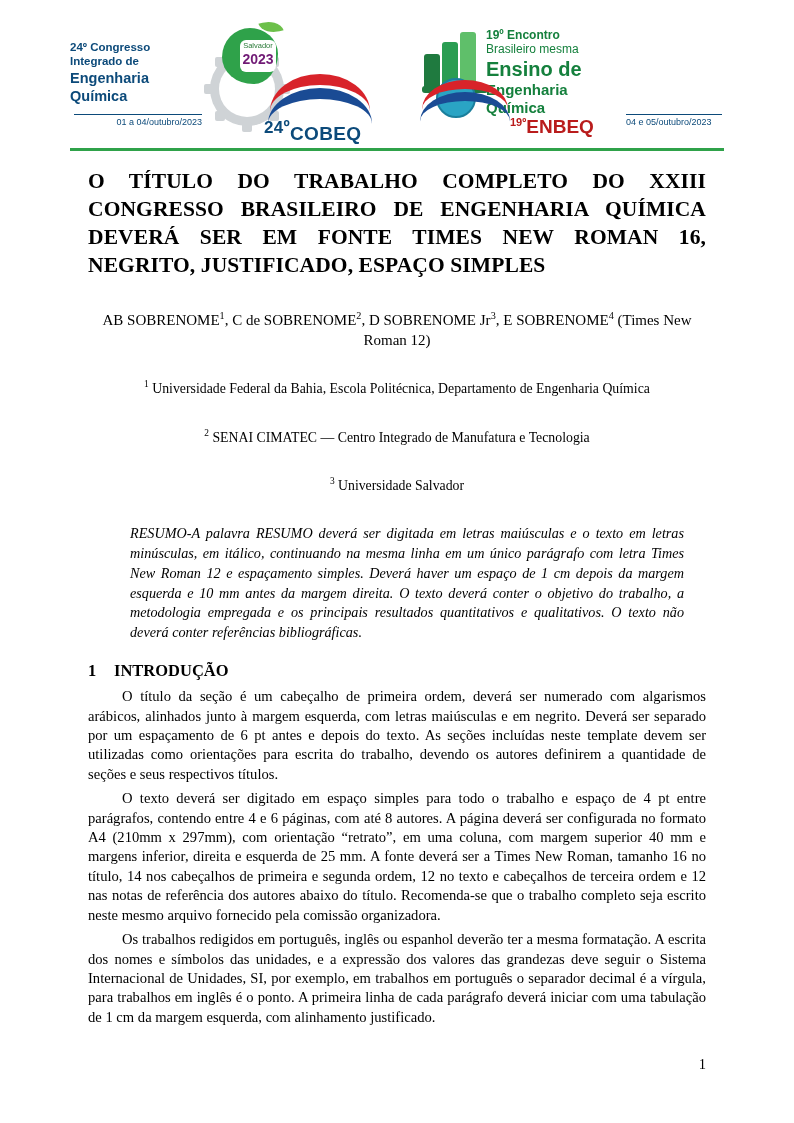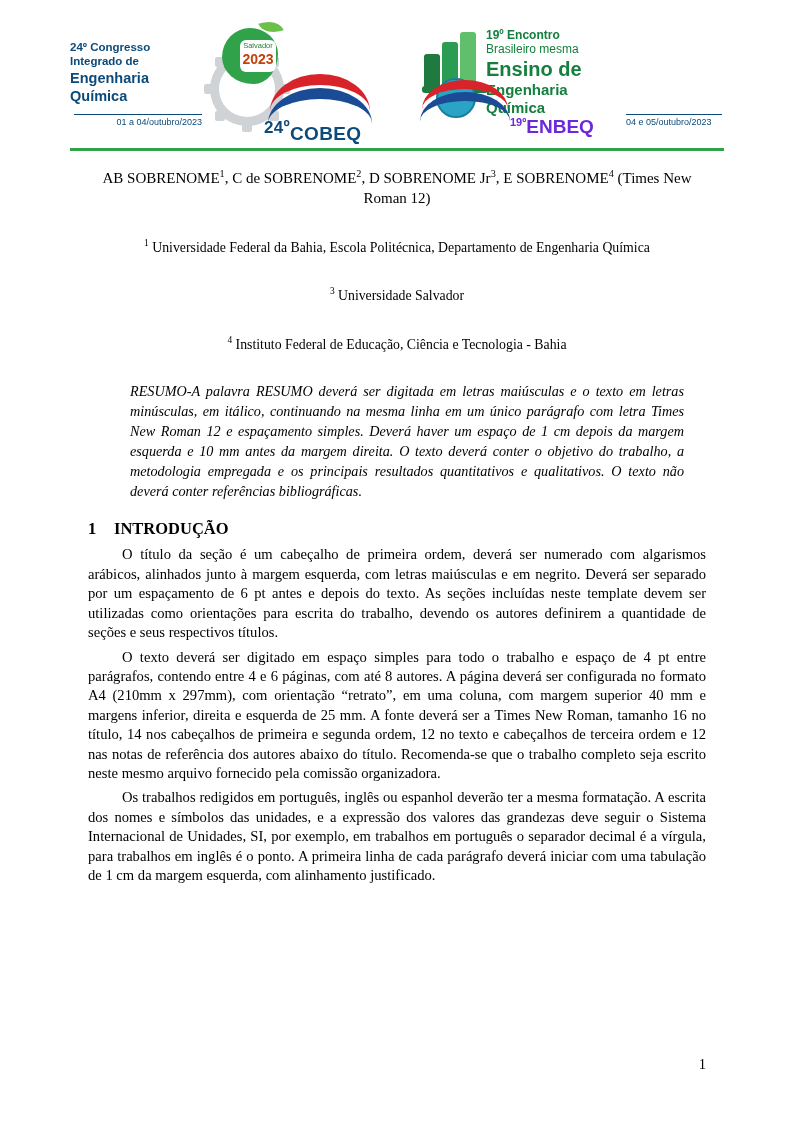--- a/index.html
+++ b/index.html
@@ -103,21 +103,21 @@
     left: 6px; top: 12px;
     width: 36px; height: 32px;
     background: #ffffff;
     border-radius: 6px;
     text-align: center;
     font-family: "Liberation Sans", sans-serif;
     color: #2a7a38;
     margin-left: 12px;
   }
   .blob-inner .s1 { font-size: 7.5px; line-height: 11px; }
-  .blob-inner .s2 { font-size: 14px; font-weight: bold; line-height: 17px; color: #c2410c; }
+  .blob-inner .s2 { font-size: 14px; font-weight: bold; line-height: 17px; color: #701a75; }
   .leaf {
     position: absolute;
     left: 190px; top: -2px;
     width: 22px; height: 14px;
     background: #6cc04a;
     border-radius: 0 100% 0 100%;
     transform: rotate(-18deg);
   }
   .swoosh-red {
     position: absolute;
@@ -225,21 +225,21 @@
     border-top: 9px solid #1a4b94;
     border-radius: 60% 60% 0 0 / 100% 100% 0 0;
   }
   .enbeq-wordmark {
     position: absolute;
     left: 96px;
     top: 94px;
     font-family: "Liberation Sans", sans-serif;
     font-size: 19px;
     font-weight: bold;
-    color: #6d28d9;
+    color: #b91c1c;
   }
   .enbeq-wordmark .sup { font-size: 11px; vertical-align: super; }
   .enbeq-rule {
     position: absolute;
     left: 212px;
     top: 92px;
     width: 96px;
     height: 1px;
     background: #0c4a7a;
   }
@@ -400,29 +400,30 @@
 
       <div class="enbeq-rule"></div>
       <div class="enbeq-date">04 e 05/outubro/2023</div>
     </div>
   </div>
 
   <div class="green-rule"></div>
 
   <div class="doc">
 
+    <h1 class="title">O TÍTULO DO TRABALHO COMPLETO DO XXIII CONGRESSO BRASILEIRO DE ENGENHARIA QUÍMICA DEVERÁ SER EM FONTE TIMES NEW ROMAN 16, NEGRITO, JUSTIFICADO, ESPAÇO SIMPLES</h1>
 
     <div class="authors">
       <span>AB SOBRENOME</span><sup>1</sup><span>, C de SOBRENOME</span><sup>2</sup><span>, D SOBRENOME Jr</span><sup>3</sup><span>, E SOBRENOME</span><sup>4</sup><span> (Times New Roman 12)</span>
     </div>
 
     <div class="affils">
       <div><sup>1</sup><span> Universidade Federal da Bahia, Escola Politécnica, Departamento de Engenharia Química</span></div>
+      <div><sup>2</sup><span> SENAI CIMATEC — Centro Integrado de Manufatura e Tecnologia</span></div>
       <div><sup>3</sup><span> Universidade Salvador</span></div>
-      <div><sup>4</sup><span> Instituto Federal de Educação, Ciência e Tecnologia - Bahia</span></div>
     </div>
 
     <p class="abstract">RESUMO-A palavra RESUMO deverá ser digitada em letras maiúsculas e o texto em letras minúsculas, em itálico, continuando na mesma linha em um único parágrafo com letra Times New Roman 12 e espaçamento simples. Deverá haver um espaço de 1 cm depois da margem esquerda e 10 mm antes da margem direita. O texto deverá conter o objetivo do trabalho, a metodologia empregada e os principais resultados quantitativos e qualitativos. O texto não deverá conter referências bibliográficas.</p>
 
     <h2 class="section">
       <span class="num">1</span><span>INTRODUÇÃO</span>
     </h2>
 
     <p class="body">O título da seção é um cabeçalho de primeira ordem, deverá ser numerado com algarismos arábicos, alinhados junto à margem esquerda, com letras maiúsculas e em negrito. Deverá ser separado por um espaçamento de 6 pt antes e depois do texto. As seções incluídas neste template devem ser utilizadas como orientações para escrita do trabalho, devendo os autores definirem a quantidade de seções e seus respectivos títulos.</p>
     <p class="body">O texto deverá ser digitado em espaço simples para todo o trabalho e espaço de 4 pt entre parágrafos, contendo entre 4 e 6 páginas, com até 8 autores. A página deverá ser configurada no formato A4 (210mm x 297mm), com orientação “retrato”, em uma coluna, com margem superior 40 mm e margens inferior, direita e esquerda de 25 mm. A fonte deverá ser a Times New Roman, tamanho 16 no título, 14 nos cabeçalhos de primeira e segunda ordem, 12 no texto e cabeçalhos de terceira ordem e 12 nas notas de referência dos autores abaixo do título. Recomenda-se que o trabalho completo seja escrito neste mesmo arquivo fornecido pela comissão organizadora.</p>

